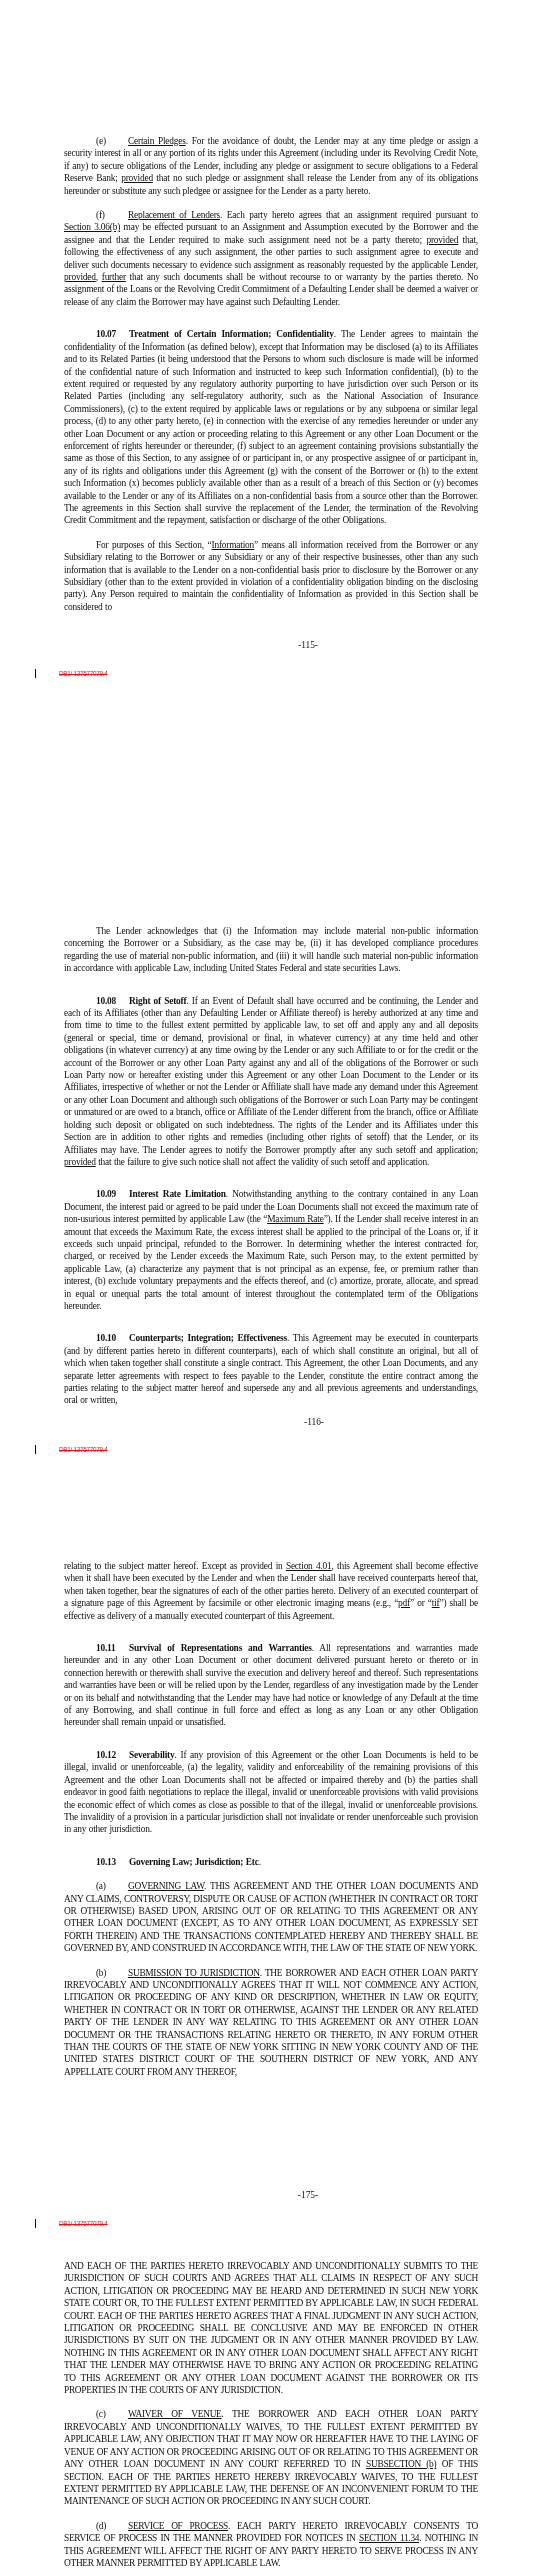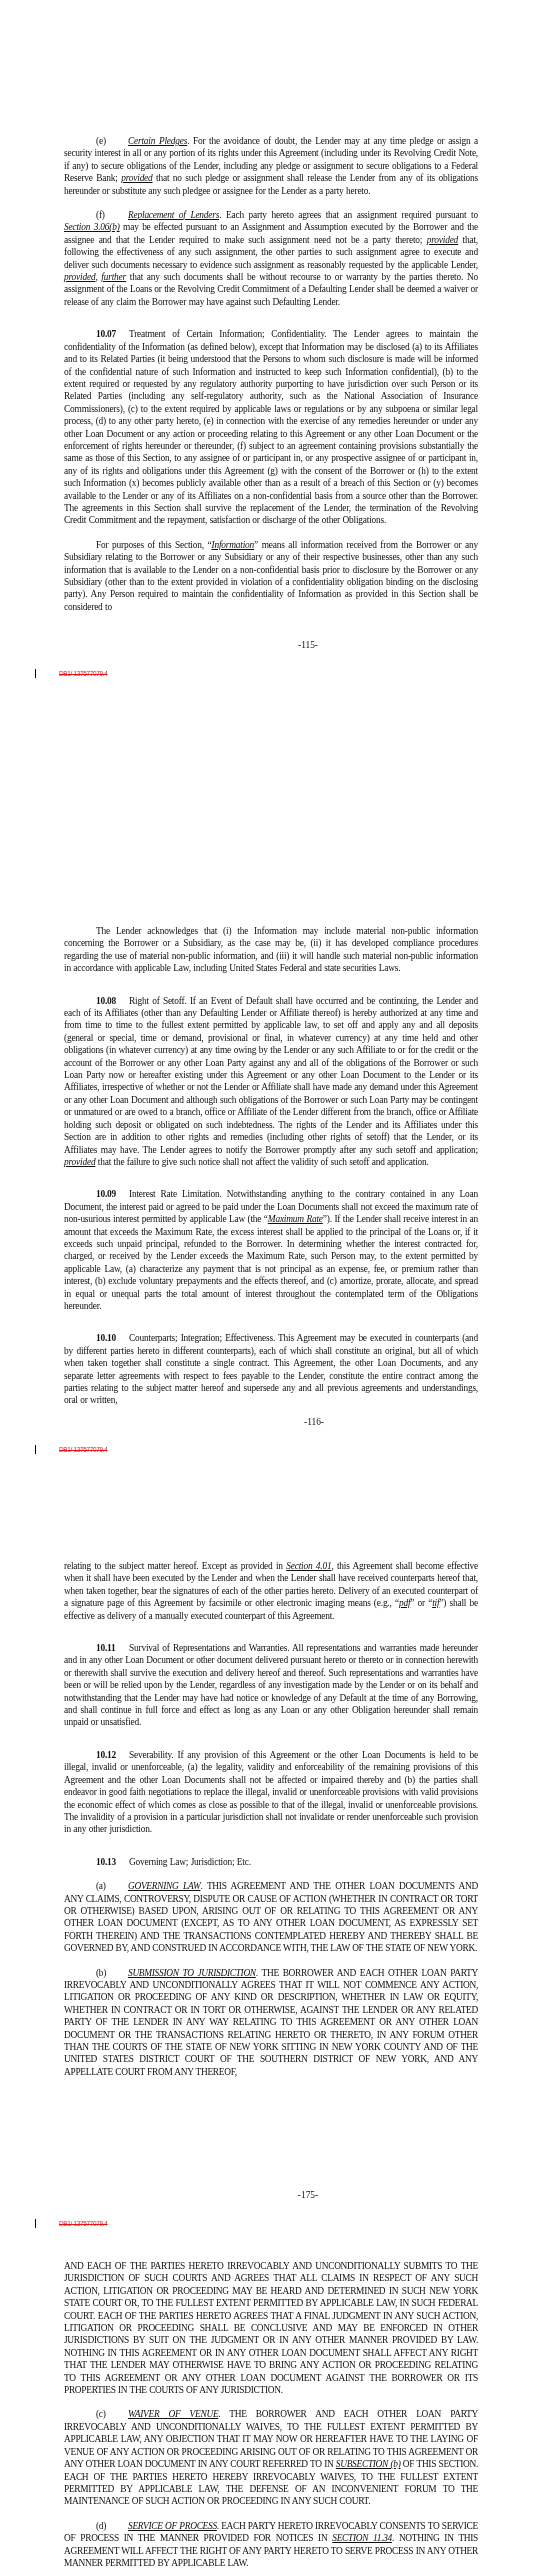--- a/index.html
+++ b/index.html
@@ -6,22 +6,22 @@
   body { width: 544px; height: 2813px; position: relative; overflow: hidden;
          font-family: "Liberation Serif", serif; color: #111; }
   .page { position: absolute; left: 0; width: 544px; }
   .content { position: absolute; left: 64px; width: 414px;
              font-size: 9.4px; line-height: 12.4px; text-align: justify;
              letter-spacing: -0.2px; word-spacing: 0.3px; }
   .content p { margin: 0 0 12px 0; }
   .ind { text-indent: 32px; }
   .tab { display: inline-block; width: 32px; text-indent: 0; }
   .hnum { display: inline-block; width: 33px; font-weight: bold; text-indent: 0; margin-top: 8px; }
-  .bold { font-weight: normal; }
-  .u { text-decoration: underline; font-style: italic; }
+  .bold { font-weight: bold; }
+  .u { text-decoration: underline; }
   .caps { letter-spacing: -0.3px; }
   .pagenum { position: absolute; left: 16px; width: 544px; text-align: center;
              font-size: 9.4px; padding-left: 20px; }
   .docid { position: absolute; left: 59px; font-family: "Liberation Sans", sans-serif;
            font-size: 6.4px; color: #e8141a; text-decoration: line-through;
            letter-spacing: -0.3px; }
   .changebar { position: absolute; left: 35px; width: 0.8px; height: 9.3px; background: #000; }
 </style>
 </head>
 <body>

